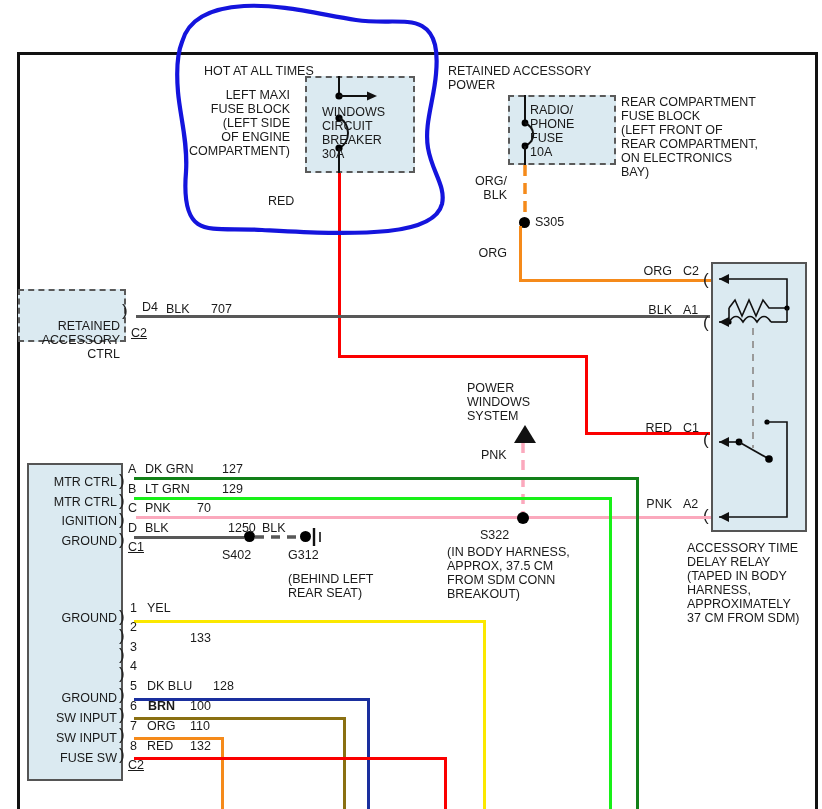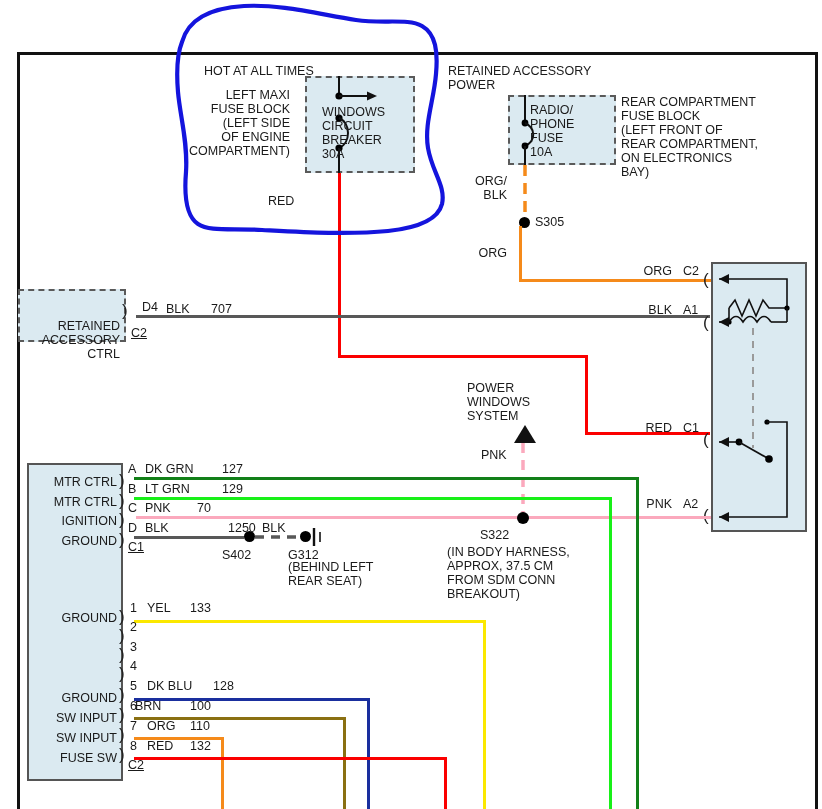--- a/index.html
+++ b/index.html
@@ -164,20 +164,26 @@
   <div class="lbl r" style="left:622px;top:303px;width:50px;">BLK</div>
 
   <div class="arc" style="left:703px;top:431px;">(</div>
   <div class="lbl" style="left:683px;top:421px;">C1</div>
   <div class="lbl r" style="left:622px;top:421px;width:50px;">RED</div>
 
   <div class="arc" style="left:703px;top:507px;">(</div>
   <div class="lbl" style="left:683px;top:497px;">A2</div>
   <div class="lbl r" style="left:622px;top:497px;width:50px;">PNK</div>
 
+  <div class="lbl c" style="left:687px;top:541px;width:135px;">ACCESSORY TIME
+DELAY RELAY
+(TAPED IN BODY
+HARNESS,
+APPROXIMATELY
+37 CM FROM SDM)</div>
 
   <div class="lbl c" style="left:467px;top:381px;width:115px;">POWER
 WINDOWS
 SYSTEM</div>
   <svg style="left:512px;top:425px;width:26px;height:20px;" viewBox="0 0 26 20">
     <polygon points="13,0 24,18 2,18" fill="#111"></polygon>
   </svg>
   <svg style="left:516px;top:443px;width:14px;height:78px;" viewBox="0 0 14 78">
     <line x1="7" y1="0" x2="7" y2="78" stroke="#fba9bd" stroke-width="3.5" stroke-dasharray="10 7"></line>
   </svg>
@@ -227,28 +233,28 @@
   <svg style="left:255px;top:530px;width:50px;height:14px;" viewBox="0 0 50 14">
     <line x1="0" y1="7" x2="50" y2="7" stroke="#585858" stroke-width="3.4" stroke-dasharray="9 7"></line>
   </svg>
   <div class="lbl" style="left:262px;top:521px;">BLK</div>
   <div class="dot" style="left:300px;top:531px;width:11px;height:11px;"></div>
   <svg style="left:311px;top:526px;width:16px;height:22px;" viewBox="0 0 16 22">
     <line x1="3" y1="2" x2="3" y2="20" stroke="#111" stroke-width="2.4"></line>
     <line x1="9" y1="6" x2="9" y2="16" stroke="#111" stroke-width="1.6"></line>
   </svg>
   <div class="lbl" style="left:288px;top:548px;">G312</div>
-  <div class="lbl" style="left:288px;top:560px;">(BEHIND LEFT
+  <div class="lbl" style="left:288px;top:572px;">(BEHIND LEFT
 REAR SEAT)</div>
 
   <div class="lbl r" style="left:33px;top:611px;width:84px;">GROUND</div>
   <div class="arc" style="left:119px;top:608px;">)</div>
   <div class="lbl" style="left:130px;top:601px;">1</div>
   <div class="lbl" style="left:147px;top:601px;">YEL</div>
-  <div class="lbl" style="left:190px;top:601px;">133</div>
+  <div class="lbl" style="left:190px;top:631px;">133</div>
   <div class="w wh" style="left:134px;top:620px;width:352px;background:#fbe800;"></div>
   <div class="w wv" style="left:483px;top:620px;height:189px;background:#fbe800;"></div>
 
   <div class="arc" style="left:119px;top:627px;">)</div>
   <div class="lbl" style="left:130px;top:620px;">2</div>
 
   <div class="arc" style="left:119px;top:646px;">)</div>
   <div class="lbl" style="left:130px;top:640px;">3</div>
 
   <div class="arc" style="left:119px;top:665px;">)</div>
@@ -258,21 +264,21 @@
   <div class="arc" style="left:119px;top:686px;">)</div>
   <div class="lbl" style="left:130px;top:679px;">5</div>
   <div class="lbl" style="left:147px;top:679px;">DK BLU</div>
   <div class="lbl" style="left:213px;top:679px;">128</div>
   <div class="w wh" style="left:134px;top:698px;width:236px;background:#1a2f9e;"></div>
   <div class="w wv" style="left:367px;top:698px;height:111px;background:#1a2f9e;"></div>
 
   <div class="lbl r" style="left:33px;top:711px;width:84px;">SW INPUT</div>
   <div class="arc" style="left:119px;top:706px;">)</div>
   <div class="lbl" style="left:130px;top:699px;">6</div>
-  <div class="lbl" style="left:135px;top:699px;">BRN</div>
+  <div class="lbl" style="left:148px;top:699px;font-weight:bold;">BRN</div>
   <div class="lbl" style="left:190px;top:699px;">100</div>
   <div class="w wh" style="left:134px;top:717px;width:212px;background:#8a7012;"></div>
   <div class="w wv" style="left:343px;top:717px;height:92px;background:#8a7012;"></div>
 
   <div class="lbl r" style="left:33px;top:731px;width:84px;">SW INPUT</div>
   <div class="arc" style="left:119px;top:726px;">)</div>
   <div class="lbl" style="left:130px;top:719px;">7</div>
   <div class="lbl" style="left:147px;top:719px;">ORG</div>
   <div class="lbl" style="left:190px;top:719px;">110</div>
   <div class="w wh" style="left:134px;top:737px;width:90px;background:#f58a1a;"></div>

